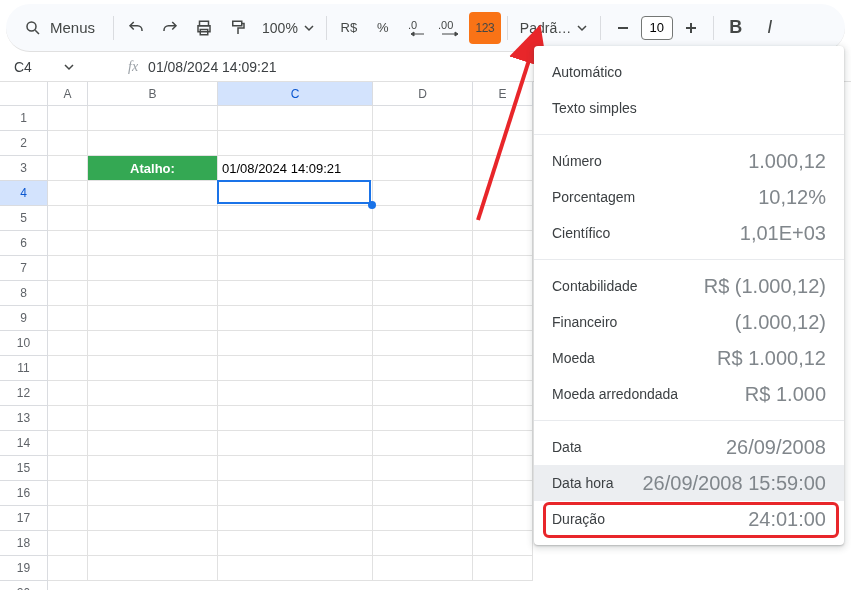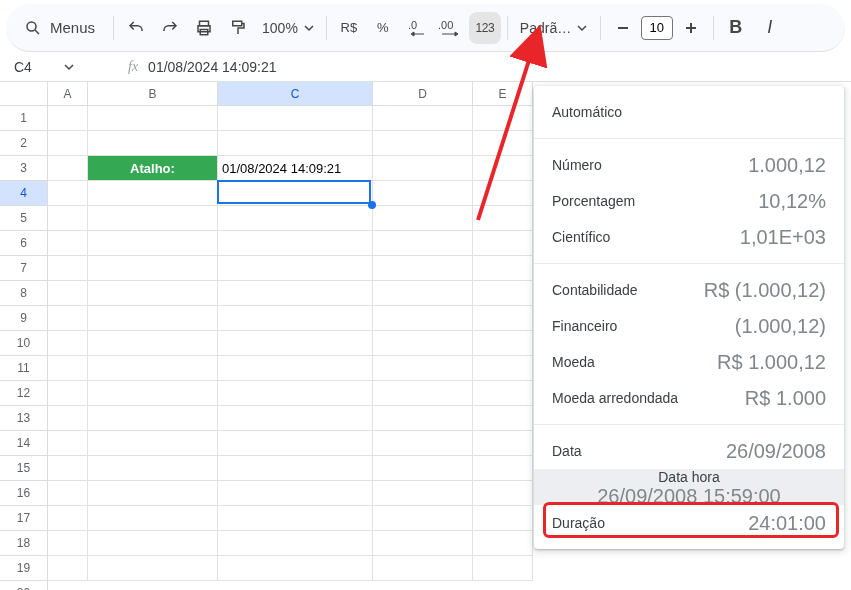--- a/index.html
+++ b/index.html
@@ -2,21 +2,21 @@
 <html><head>
 <meta charset="utf-8">
 <style>
   * { box-sizing: border-box; margin: 0; padding: 0; font-family: Arial, sans-serif; }
   body { width: 851px; height: 590px; background: #fff; overflow: hidden; position: relative; }
 
   
   .toolbar { display: flex; align-items: center; height: 48px; padding: 0 6px; gap: 2px; border-bottom: 1px solid #e0e0e0; background: #f8fafd; border-radius: 30px; margin: 4px 6px 0 6px; }
   .toolbar-sep { width: 1px; height: 24px; background: #dadce0; margin: 0 4px; }
   .tool-btn { display: flex; align-items: center; justify-content: center; min-width: 32px; height: 32px; border-radius: 4px; cursor: pointer; color: #444746; font-size: 14px; }
-  .tool-btn.active { background: #e5e5e5; border-radius: 8px; }
+  .tool-btn.active { background: #f97316; }
   .search-pill { display: flex; align-items: center; height: 34px; border-radius: 20px; padding: 0 12px; gap: 8px; color: #444746; font-size: 15px; }
   .search-pill svg { width: 18px; height: 18px; }
   .zoom-box { display: flex; align-items: center; gap: 4px; padding: 0 6px; font-size: 14px; color: #444746; }
   .font-box { display: flex; align-items: center; gap: 4px; padding: 0 6px; font-size: 14px; color: #444746; min-width: 80px; }
   .size-group { display: flex; align-items: center; gap: 2px; }
   .size-input { width: 32px; height: 24px; border: 1px solid #747775; border-radius: 4px; text-align: center; font-size: 13px; }
   .bold-btn { font-weight: bold; font-size: 18px; font-family: "Times New Roman", serif; width: 28px; }
   .italic-btn { font-style: italic; font-size: 18px; font-family: "Times New Roman", serif; width: 20px; }
   .fmt-123 { font-size: 12px; letter-spacing: -0.5px; }
   .fmt-text { font-size: 13px; padding: 0 4px; }
@@ -34,23 +34,23 @@
   .row-h { width: 48px; height: 25px; border-right: 1px solid #dadce0; border-bottom: 1px solid #dadce0; text-align: center; font-size: 12px; color: #5f6368; line-height: 25px; background: #fff; }
   .row-h.sel { background: #d3e3fd; color: #0b57d0; }
   .cells { position: relative; }
   .cell-row { display: flex; height: 25px; }
   .cell { border-right: 1px solid #e1e1e1; border-bottom: 1px solid #e1e1e1; height: 25px; font-size: 13px; padding: 0 4px; line-height: 25px; overflow: hidden; white-space: nowrap; }
   .green-head { background: #34a853; color: #fff; font-weight: bold; text-align: center; }
   .sel-cell { border: 2px solid #1a73e8; position: absolute; pointer-events: none; }
   .sel-handle { position: absolute; width: 8px; height: 8px; background: #1a73e8; border-radius: 50%; }
 
   
-  .dropdown { position: absolute; top: 46px; left: 534px; width: 310px; background: #fff; box-shadow: 0 2px 6px 2px rgba(60,64,67,0.15), 0 1px 2px rgba(60,64,67,0.3); border-radius: 4px; padding: 8px 0; z-index: 100; margin-top: 40px; }
+  .dropdown { position: absolute; top: 46px; left: 534px; width: 310px; background: #fff; box-shadow: 0 2px 6px 2px rgba(60,64,67,0.15), 0 1px 2px rgba(60,64,67,0.3); border-radius: 4px; padding: 8px 0; z-index: 100; }
   .dd-item { display: flex; justify-content: space-between; align-items: center; height: 36px; padding: 0 18px; font-size: 14px; color: #3c4043; cursor: pointer; }
-  .dd-item.highlighted { background: #eceef1; flex-direction: column; }
+  .dd-item.highlighted { background: #eceef1; }
   .dd-example { color: #80868b; font-size: 20px; }
   .dd-sep { height: 1px; background: #e8eaed; margin: 8px 0; }
 
   .red-arrow { position: absolute; pointer-events: none; z-index: 90; }
   .red-box { position: absolute; border: 3px solid #e8262a; border-radius: 6px; pointer-events: none; z-index: 101; }
 
   svg { display: block; }
   .chev { margin-left: 2px; }
 </style>
 </head>
@@ -331,20 +331,23 @@
         <div class="sel-cell" style="left: 169px; top: 74px; width: 154px; height: 24px;"></div>
         <div class="sel-handle" style="left: 320px; top: 95px;"></div>
       </div>
   </div>
 </div>
 
 <div class="dropdown" id="format-dropdown">
     <div class="dd-item">
       <span>Automático</span>
     </div>
+    <div class="dd-item">
+      <span>Texto simples</span>
+    </div>
     <div class="dd-sep"></div>
     <div class="dd-item">
       <span>Número</span>
       <span class="dd-example">1.000,12</span>
     </div>
     <div class="dd-item">
       <span>Porcentagem</span>
       <span class="dd-example">10,12%</span>
     </div>
     <div class="dd-item">

